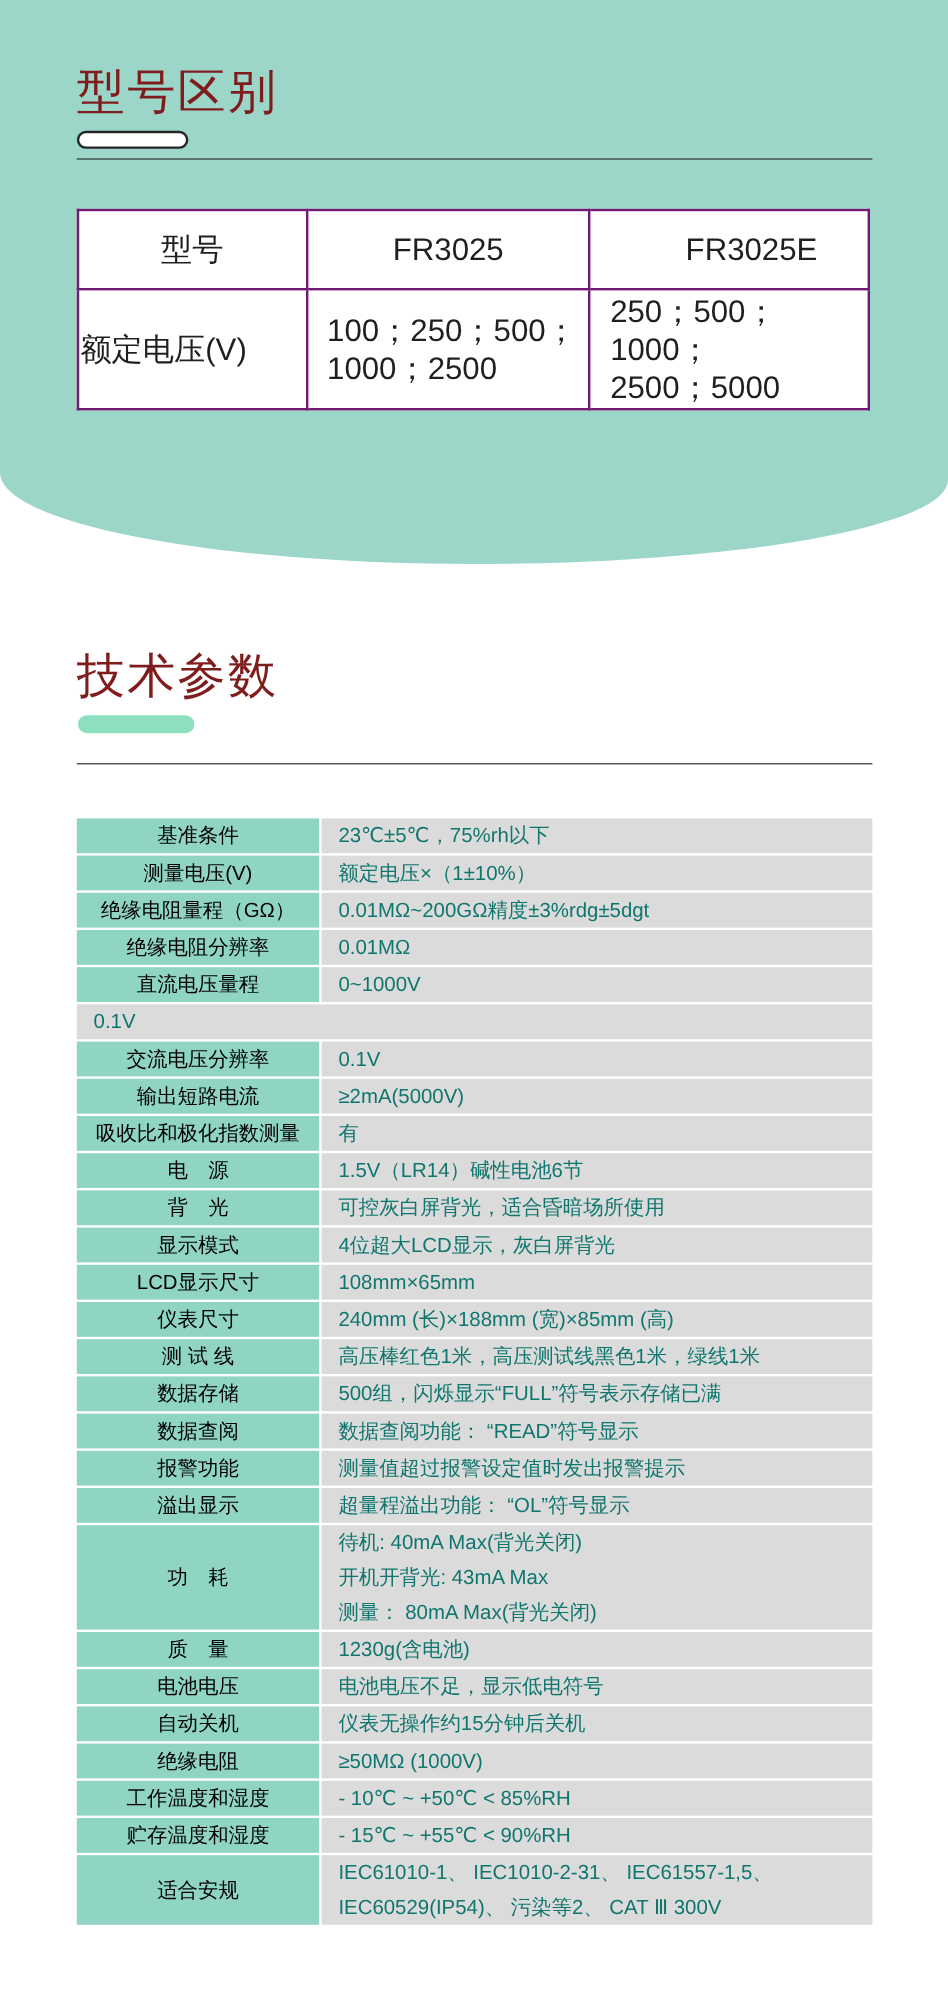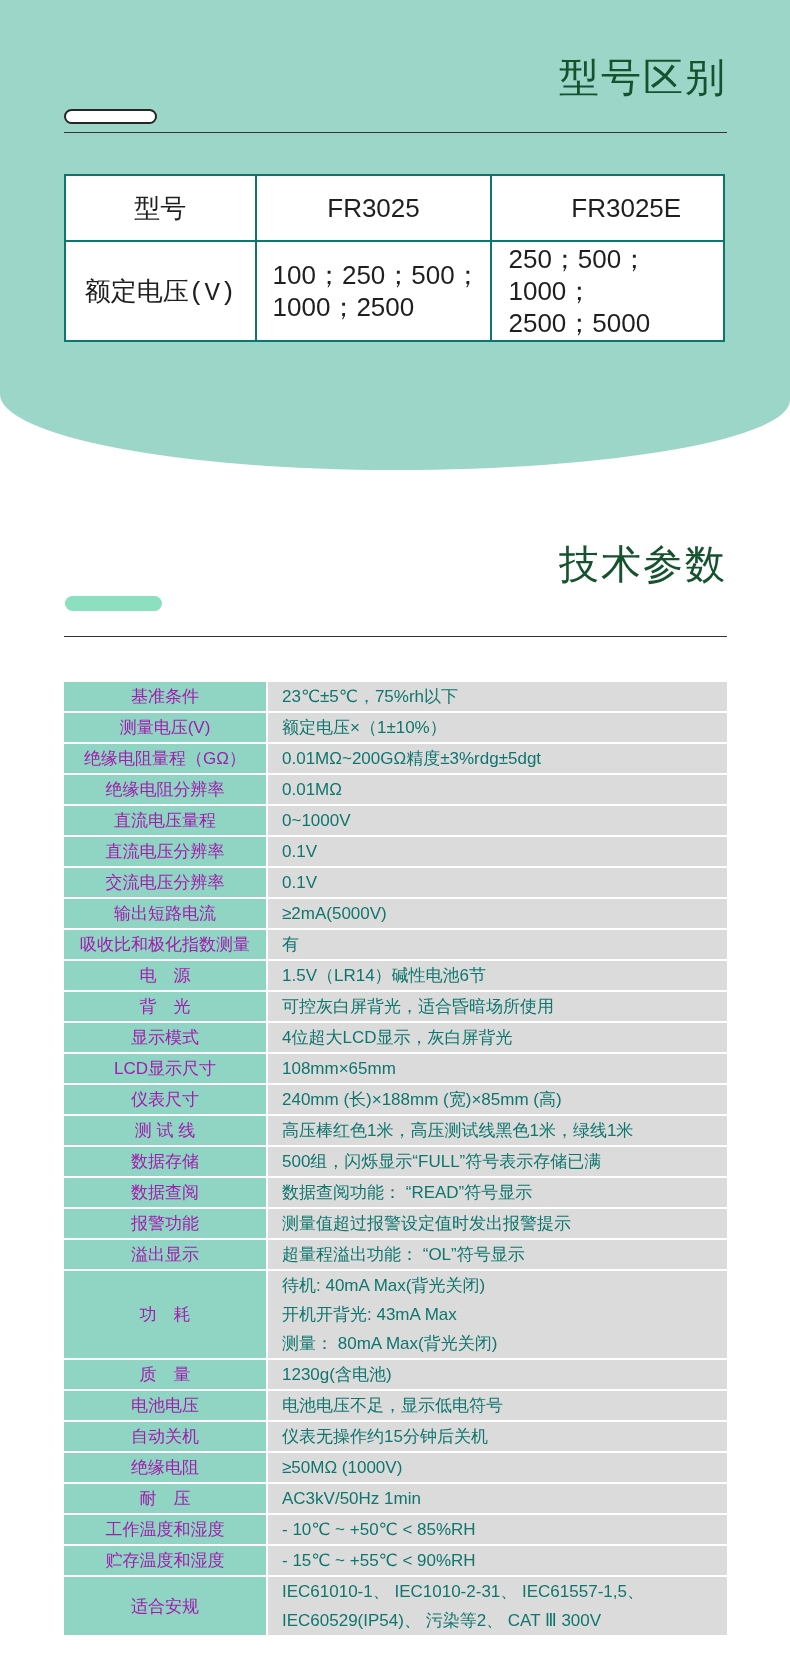--- a/index.html
+++ b/index.html
@@ -23,22 +23,21 @@
   }
   .inner { padding-left: 64px; padding-right: 63px; }
   .hero .inner { padding-top: 53px; }
 
   h1.sec-title {
     margin: 0;
     font-size: 40px;
     line-height: 48px;
     font-weight: 500;
     letter-spacing: 2px;
-    color: #14532d;
-    text-align: right;
+    color: #7f1d1d;
   }
   .pill-outline {
     width: 93px; height: 15px;
     background: #ffffff;
     border: 2px solid #262626;
     border-radius: 10px;
     margin-top: 8px;
   }
   .rule {
     border: none;
@@ -48,33 +47,33 @@
   .hero .rule { margin-top: 8px; }
 
   table.model-table {
     margin-top: 41px;
     width: 661px;
     border-collapse: collapse;
     table-layout: fixed;
     background: #ffffff;
   }
   .model-table td, .model-table th {
-    border: 2px solid #0f766e;
+    border: 2px solid #701a75;
     font-weight: 400;
     font-size: 26px;
     color: #1f1f1f;
     vertical-align: middle;
   }
   .model-table .hdr-row { height: 66px; }
   .model-table .val-row { height: 94px; }
   .model-table th { text-align: center; }
   .col-model { width: 168px; }
   .col-a { width: 208px; }
   .col-b { width: 205px; padding-left: 38px; }
-  .model-table .row-label { text-align: center; font-family: Liberation Mono, monospace; }
+  .model-table .row-label { text-align: left; }
   .model-table .model-value {
     text-align: left;
     padding-left: 16px;
     padding-right: 6px;
     white-space: pre-line;
     line-height: 32px;
   }
 
   
   .specs { margin-top: 0; }
@@ -88,21 +87,21 @@
   }
   .specs .rule { margin-top: 25px; }
 
   .spec-table { margin-top: 45px; }
   .spec-row { display: flex; margin-bottom: 2px; }
   .spec-label {
     width: 202px;
     flex-shrink: 0;
     margin-right: 2px;
     background: var(--label-bg, #90d4c4);
-    color: #a21caf;
+    color: #000000;
     font-size: 17px;
     line-height: 29px;
     min-height: 29px;
     display: flex;
     align-items: center;
     justify-content: center;
     text-align: center;
   }
   .spec-value {
     flex: 1;
@@ -173,21 +172,20 @@
     <div class="spec-label">绝缘电阻分辨率</div>
     <div class="spec-value">0.01MΩ</div>
   </div>
 
   <div class="spec-row">
     <div class="spec-label">直流电压量程</div>
     <div class="spec-value">0~1000V</div>
   </div>
 
   <div class="spec-row">
-    <div class="spec-label">直流电压分辨率</div>
     <div class="spec-value">0.1V</div>
   </div>
 
 
   <div class="spec-row">
     <div class="spec-label">交流电压分辨率</div>
     <div class="spec-value">0.1V</div>
   </div>
 
   <div class="spec-row">
@@ -270,24 +268,20 @@
   <div class="spec-row">
     <div class="spec-label">自动关机</div>
     <div class="spec-value">仪表无操作约15分钟后关机</div>
   </div>
 
   <div class="spec-row">
     <div class="spec-label">绝缘电阻</div>
     <div class="spec-value">≥50MΩ (1000V)</div>
   </div>
 
-  <div class="spec-row">
-    <div class="spec-label">耐　压</div>
-    <div class="spec-value">AC3kV/50Hz 1min</div>
-  </div>
 
   <div class="spec-row">
     <div class="spec-label">工作温度和湿度</div>
     <div class="spec-value"> - 10℃ ~ +50℃ &lt; 85%RH</div>
   </div>
 
   <div class="spec-row">
     <div class="spec-label">贮存温度和湿度</div>
     <div class="spec-value"> - 15℃ ~ +55℃ &lt; 90%RH</div>
   </div>

